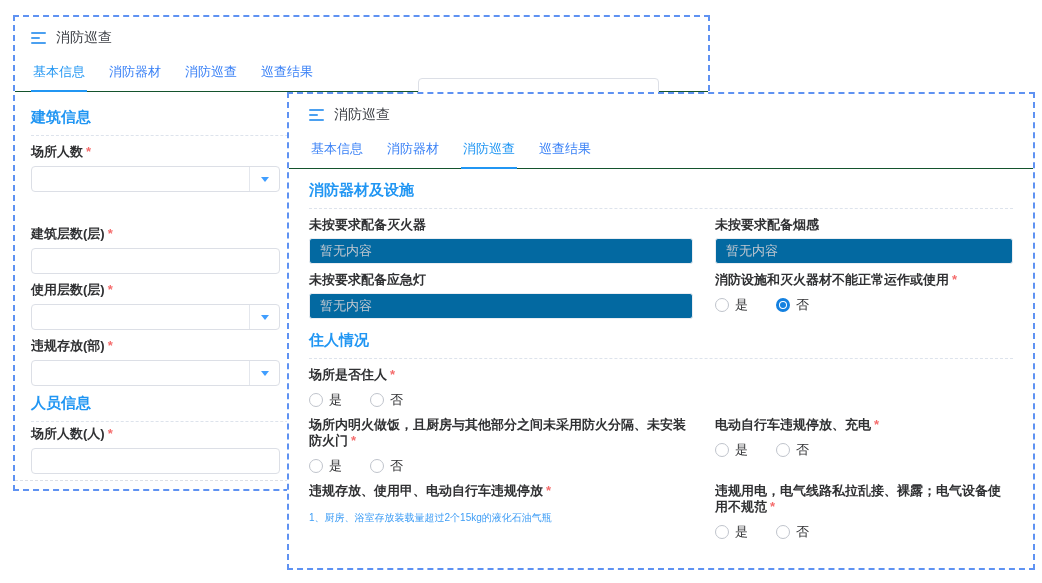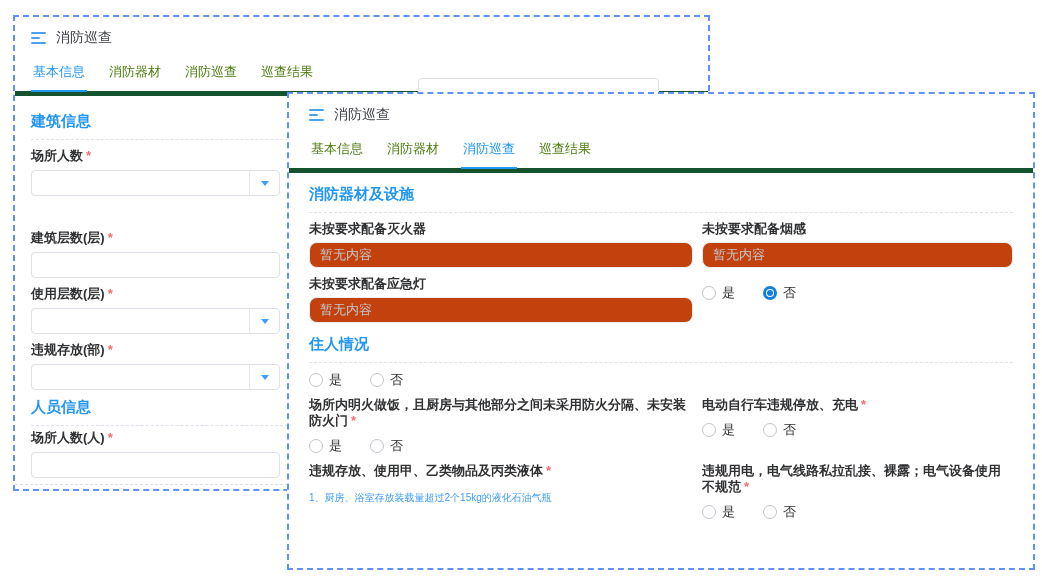--- a/index.html
+++ b/index.html
@@ -12,23 +12,23 @@
   .front-window { left:287px; top:92px; width:748px; height:478px; z-index:2; }
 
   .win-header { display:flex; align-items:center; gap:10px; padding:12px 16px 0 16px; }
   .menu-icon { display:inline-flex; flex-direction:column; gap:3px; width:15px; cursor:pointer; }
   .menu-icon i { display:block; height:2px; background:#4ba0f0; border-radius:1px; }
   .menu-icon i:nth-child(1){ width:15px; }
   .menu-icon i:nth-child(2){ width:9px; }
   .menu-icon i:nth-child(3){ width:15px; }
   .win-title { font-size:14px; color:#3c3f45; }
 
-  .tabs { display:flex; gap:20px; margin-top:12px; padding:0 16px; border-bottom:5px solid #14532d; }
+  .tabs { display:flex; gap:20px; margin-top:12px; padding:0 16px; border-bottom:1px solid #14532d; }
   .front-window .tabs { padding:0 20px; }
-  .tab { font-size:13px; color:#4d7c0f; padding:4px 2px 9px 2px; cursor:pointer; }
+  .tab { font-size:13px; color:#3b82f6; padding:4px 2px 9px 2px; cursor:pointer; }
   .tab.active { color:#2196f3; border-bottom:2px solid #2196f3; margin-bottom:-1px; }
 
   .content { padding:0 16px; }
   .front-window .content { padding:0 20px; }
 
   .sec-title { font-size:15px; font-weight:bold; color:#2196f3;
                padding-bottom:8px; border-bottom:1px dashed #dde3ec; }
 
   .flabel { font-size:13px; font-weight:bold; color:#303133; line-height:16px; }
   .req { color:#f56c6c; margin-left:3px; font-weight:bold; }
@@ -36,22 +36,22 @@
   .tinput { display:block; width:249px; height:26px; border:1px solid #dcdfe6;
             border-radius:4px; background:#fff; margin-top:6px; outline:none; padding:0 8px;
             font-size:13px; }
   .select { position:relative; width:249px; height:26px; border:1px solid #dcdfe6;
             border-radius:4px; background:#fff; margin-top:6px; cursor:pointer; }
   .select .sep { position:absolute; right:29px; top:0; bottom:0; border-left:1px solid #e4e7ed; }
   .select .caret { position:absolute; right:10px; top:10px; width:0; height:0;
             border-left:4px solid transparent; border-right:4px solid transparent;
             border-top:5px solid #409eff; }
 
-  .dinput { height:26px; line-height:24px; background:#c2410c; border:1px solid #eaedf2;
-            border-radius:8px; color:#c3c8d0; font-size:13px; padding:0 10px; margin-top:5px; }
+  .dinput { height:26px; line-height:24px; background:#0369a1; border:1px solid #eaedf2;
+            border-radius:3px; color:#c3c8d0; font-size:13px; padding:0 10px; margin-top:5px; }
 
   .rgroup { display:flex; gap:28px; margin-top:8px; align-items:center; }
   .ritem { display:inline-flex; align-items:center; gap:6px; cursor:pointer; }
   .rb { width:14px; height:14px; border:1px solid #c0c4cc; border-radius:50%; background:#fff; }
   .rb.checked { border:3px solid #1380e0; }
   .rb.checked::after { content:""; display:block; width:6px; height:6px; margin:1px auto;
                        border-radius:50%; background:#1380e0; }
   .rtext { font-size:13px; color:#303133; }
 
   .dashed-sep { border-top:1px dashed #dcdfe6; }
@@ -63,21 +63,21 @@
   .bw-l3 { margin-top:8px; }
   .bw-l4 { margin-top:8px; }
   .bw-sec2 { margin-top:6px; }
   .bw-l5 { margin-top:4px; }
   .bw-sep { margin-top:6px; }
   .hidden-frag-input { position:absolute; left:403px; top:61px; width:241px; height:34px;
                        border:1px solid #dcdfe6; border-radius:4px; background:#fff; }
 
   
   .fw-sec { margin-top:12px; }
-  .grid2 { display:grid; grid-template-columns:384px 1fr; column-gap:9px; }
+  .grid2 { display:grid; grid-template-columns:384px 1fr; column-gap:22px; }
   .cell { margin-top:8px; }
   .cell .flabel { margin-bottom:5px; display:block; }
   .cell .dinput { width:100%; }
   .link { display:inline-block; font-size:10px; color:#3e9df5; margin-top:7px; cursor:pointer; text-decoration:none; }
 </style>
 </head>
 <body>
 
 <div id="stage">
 
@@ -161,35 +161,37 @@
         </div>
         <div class="cell">
           <span class="flabel">未按要求配备烟感</span>
           <div class="dinput">暂无内容</div>
         </div>
         <div class="cell">
           <span class="flabel">未按要求配备应急灯</span>
           <div class="dinput">暂无内容</div>
         </div>
         <div class="cell">
+          <span class="flabel"><span>消防设施和灭火器材不能正常运作或使用</span><span class="req">*</span></span>
           <div class="rgroup">
             <span class="ritem">
                 <span class="rb"></span>
                 <span class="rtext">是</span>
               </span>
             <span class="ritem">
                 <span class="rb checked"></span>
                 <span class="rtext">否</span>
               </span>
           </div>
         </div>
       </div>
 
       <div class="sec-title fw-sec">住人情况</div>
       <div class="cell">
+        <span class="flabel"><span>场所是否住人</span><span class="req">*</span></span>
         <div class="rgroup">
           <span class="ritem">
               <span class="rb"></span>
               <span class="rtext">是</span>
             </span>
           <span class="ritem">
               <span class="rb"></span>
               <span class="rtext">否</span>
             </span>
         </div>
@@ -216,21 +218,21 @@
                 <span class="rb"></span>
                 <span class="rtext">是</span>
               </span>
             <span class="ritem">
                 <span class="rb"></span>
                 <span class="rtext">否</span>
               </span>
           </div>
         </div>
         <div class="cell">
-          <span class="flabel"><span>违规存放、使用甲、乙类物品及丙类液体</span><span class="req">*</span></span>
+          <span class="flabel"><span>违规存放、使用甲、电动自行车违规停放</span><span class="req">*</span></span>
           <a class="link">1、厨房、浴室存放装载量超过2个15kg的液化石油气瓶</a>
         </div>
         <div class="cell">
           <span class="flabel"><span>违规用电，电气线路私拉乱接、裸露；电气设备使用不规范</span><span class="req">*</span></span>
           <div class="rgroup">
             <span class="ritem">
                 <span class="rb"></span>
                 <span class="rtext">是</span>
               </span>
             <span class="ritem">

